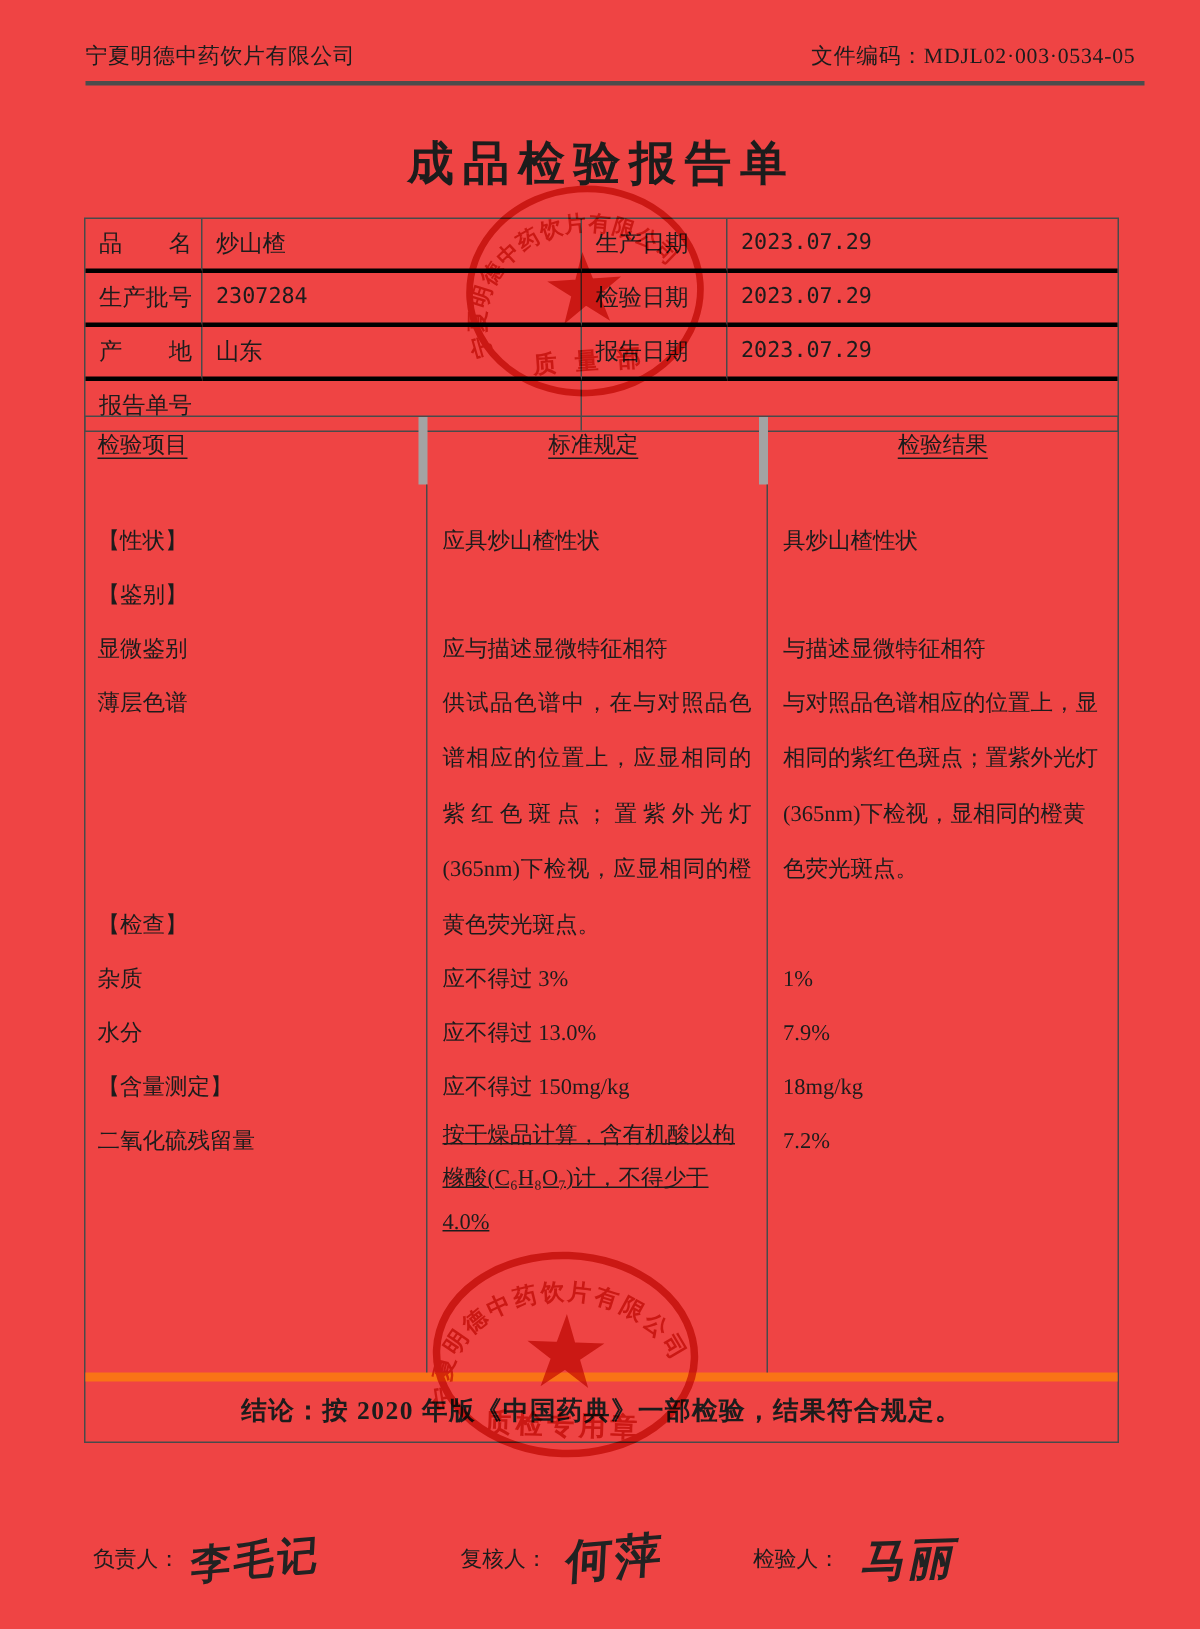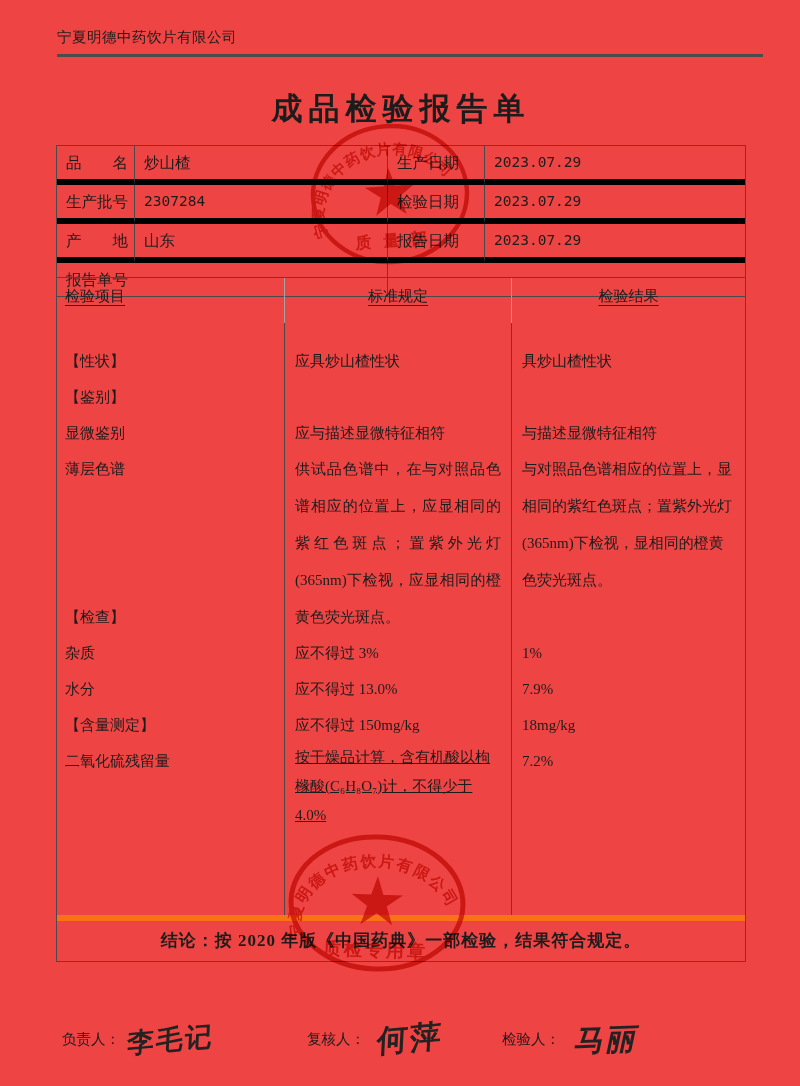--- a/index.html
+++ b/index.html
@@ -13,31 +13,31 @@
     justify-content:space-between;font-size:14.5px;letter-spacing:.5px;}
   .doc-header-rule{position:absolute;top:54px;left:57px;width:706px;height:2.5px;background:#4c4c4c;}
   
   .doc-title{position:absolute;top:88px;left:57px;width:688px;text-align:center;
     font-size:31px;font-weight:bold;letter-spacing:6px;}
   
   .info-table{position:absolute;top:145px;left:56px;width:688px;
     display:grid;grid-template-columns:78px 253px 97px 260px;
     border:1px solid #4a4a4a;font-size:15.5px;}
   .info-table .cell{height:33px;line-height:33px;border-right:1px solid #4a4a4a;
-    border-bottom:6px solid #000000;padding:0 9px;white-space:nowrap;overflow:hidden;}
+    border-bottom:3px solid #000000;padding:0 9px;white-space:nowrap;overflow:hidden;}
   .info-table .cell.lastcol{border-right:none;}
   .info-table .cell.lastrow{border-bottom:none;}
   .info-table .span2a{grid-column:1 / 3;}
   .info-table .span2b{grid-column:3 / 5;}
   .num{font-family:"DejaVu Sans Mono","Liberation Mono",monospace;font-size:14.5px;letter-spacing:0;}
   
   .main-table{position:absolute;top:277px;left:56px;width:688px;border:1px solid #4a4a4a;
     font-size:15px;}
   .mt-head{display:grid;grid-template-columns:228px 227px 233px;height:45px;}
-  .mt-head .hcell{border-right:1px solid #a3a3a3;padding-top:9px;}
+  .mt-head .hcell{border-right:6px solid #a3a3a3;padding-top:9px;}
   .mt-head .hcell:last-child{border-right:none;}
   .hcell span{text-decoration:underline;text-underline-offset:4px;}
   .h-item{padding-left:8px;text-align:left;}
   .h-std,.h-res{text-align:center;}
   .mt-body{display:grid;grid-template-columns:228px 227px 233px;}
   .col{border-right:1px solid #4a4a4a;padding-top:20px;box-sizing:border-box;}
   .col:last-child{border-right:none;}
   .col .ln{line-height:36px;height:36px;white-space:nowrap;}
   .col .ln.tall{height:148px;}
   .col .ln.wrap{white-space:normal;line-height:37px;}
@@ -62,20 +62,21 @@
   .lbl-2{left:250px;} .name-2{left:320px;font-size:31px;}
   .lbl-3{left:445px;} .name-3{left:518px;top:2px;font-size:30px;transform:rotate(-2deg) skewX(-14deg);}
 </style>
 </head>
 <body>
 
 <div class="page">
 
   <div class="doc-header">
     <span>宁夏明德中药饮片有限公司</span>
+    <span>文件编码：MDJL02·003·0534-05</span>
   </div>
   <div class="doc-header-rule"></div>
 
   <div class="doc-title">成品检验报告单</div>
 
   <div class="info-table">
     <div class="cell">品　　名</div>
     <div class="cell">炒山楂</div>
     <div class="cell">生产日期</div>
     <div class="cell lastcol num">2023.07.29</div>

